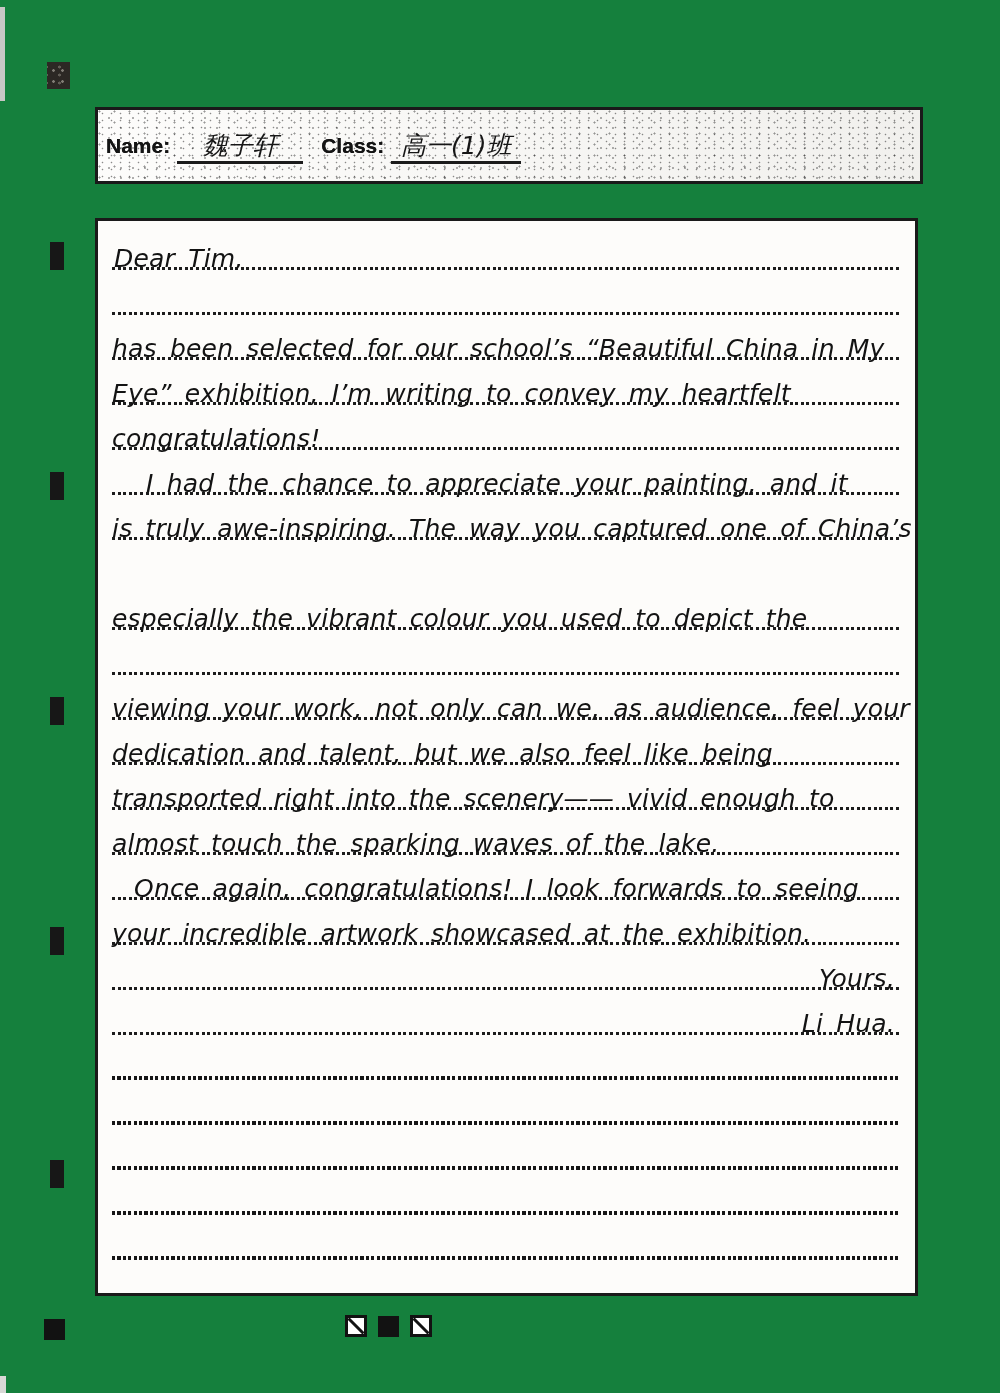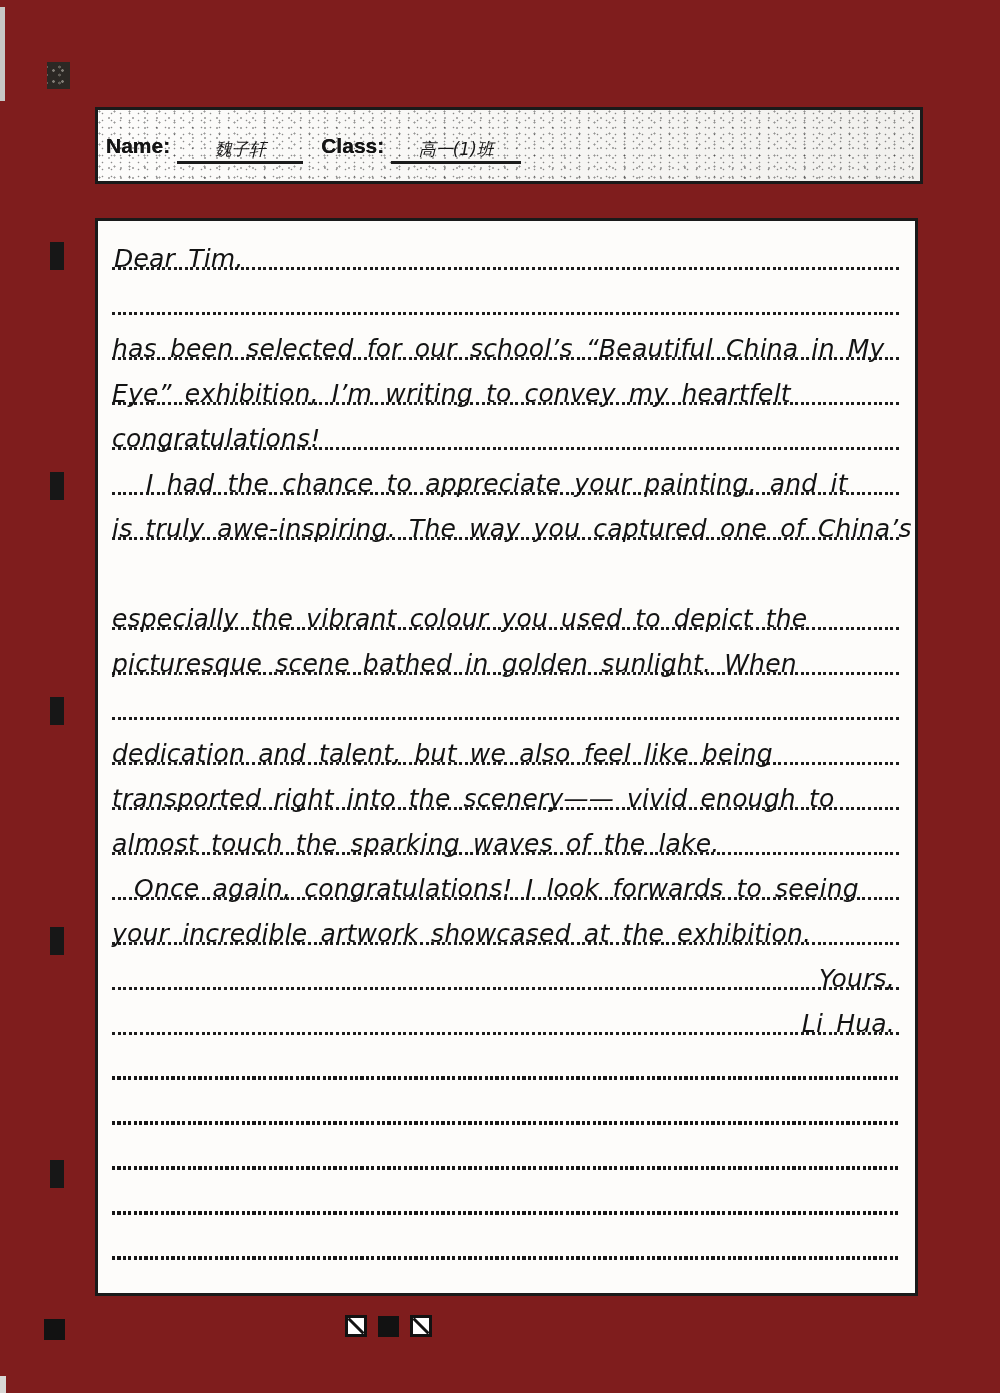--- a/index.html
+++ b/index.html
@@ -2,21 +2,21 @@
 <html><head>
 <meta charset="utf-8">
 <style>
   html, body { margin: 0; padding: 0; }
   body { background: #e8e8e8; font-family: "Liberation Sans", sans-serif; }
 
   .page {
     position: relative;
     width: 1000px;
     height: 1393px;
-    background: #7f1d1d;
+    background: #15803d;
     overflow: hidden;
   }
 
   
   .edge-strip-top {
     position: absolute; left: 0; top: 7px; width: 5px; height: 94px;
     background: #c7c7c5;
   }
   .edge-strip-bottom {
     position: absolute; left: 0; top: 1376px; width: 6px; height: 17px;
@@ -66,21 +66,21 @@
     align-items: flex-end;
     border-bottom: 3px solid #1b1b1b;
     height: 36px;
     box-sizing: border-box;
   }
   .field-name { width: 126px; margin-left: 7px; margin-right: 18px; }
   .field-class { width: 130px; margin-left: 7px; }
   .hw-cn {
     font-family: "DejaVu Sans", sans-serif;
     font-style: italic;
-    font-size: 17px;
+    font-size: 25px;
     line-height: 1;
     color: #161616;
     padding-bottom: 3px;
     white-space: nowrap;
   }
 
   
   .letter-box {
     position: absolute; left: 95px; top: 218px;
     width: 823px; height: 1078px;
@@ -190,24 +190,24 @@
         <div class="line" style="top: 277px;">
           <span class="dots"></span>
           <span class="hw">is truly awe-inspiring. The way you captured one of China’s</span>
         </div>
         <div class="line" style="top: 367px;">
           <span class="dots"></span>
           <span class="hw">especially the vibrant colour you used to depict the</span>
         </div>
         <div class="line" style="top: 412px;">
           <span class="dots"></span>
-          <span class="hw">picturesque scene bathed in golden sunlight. When</span>
         </div>
         <div class="line" style="top: 457px;">
           <span class="dots"></span>
+          <span class="hw">viewing your work, not only can we, as audience, feel your</span>
         </div>
         <div class="line" style="top: 502px;">
           <span class="dots"></span>
           <span class="hw">dedication and talent, but we also feel like being</span>
         </div>
         <div class="line" style="top: 547px;">
           <span class="dots"></span>
           <span class="hw">transported right into the scenery—— vivid enough to</span>
         </div>
         <div class="line" style="top: 592px;">

